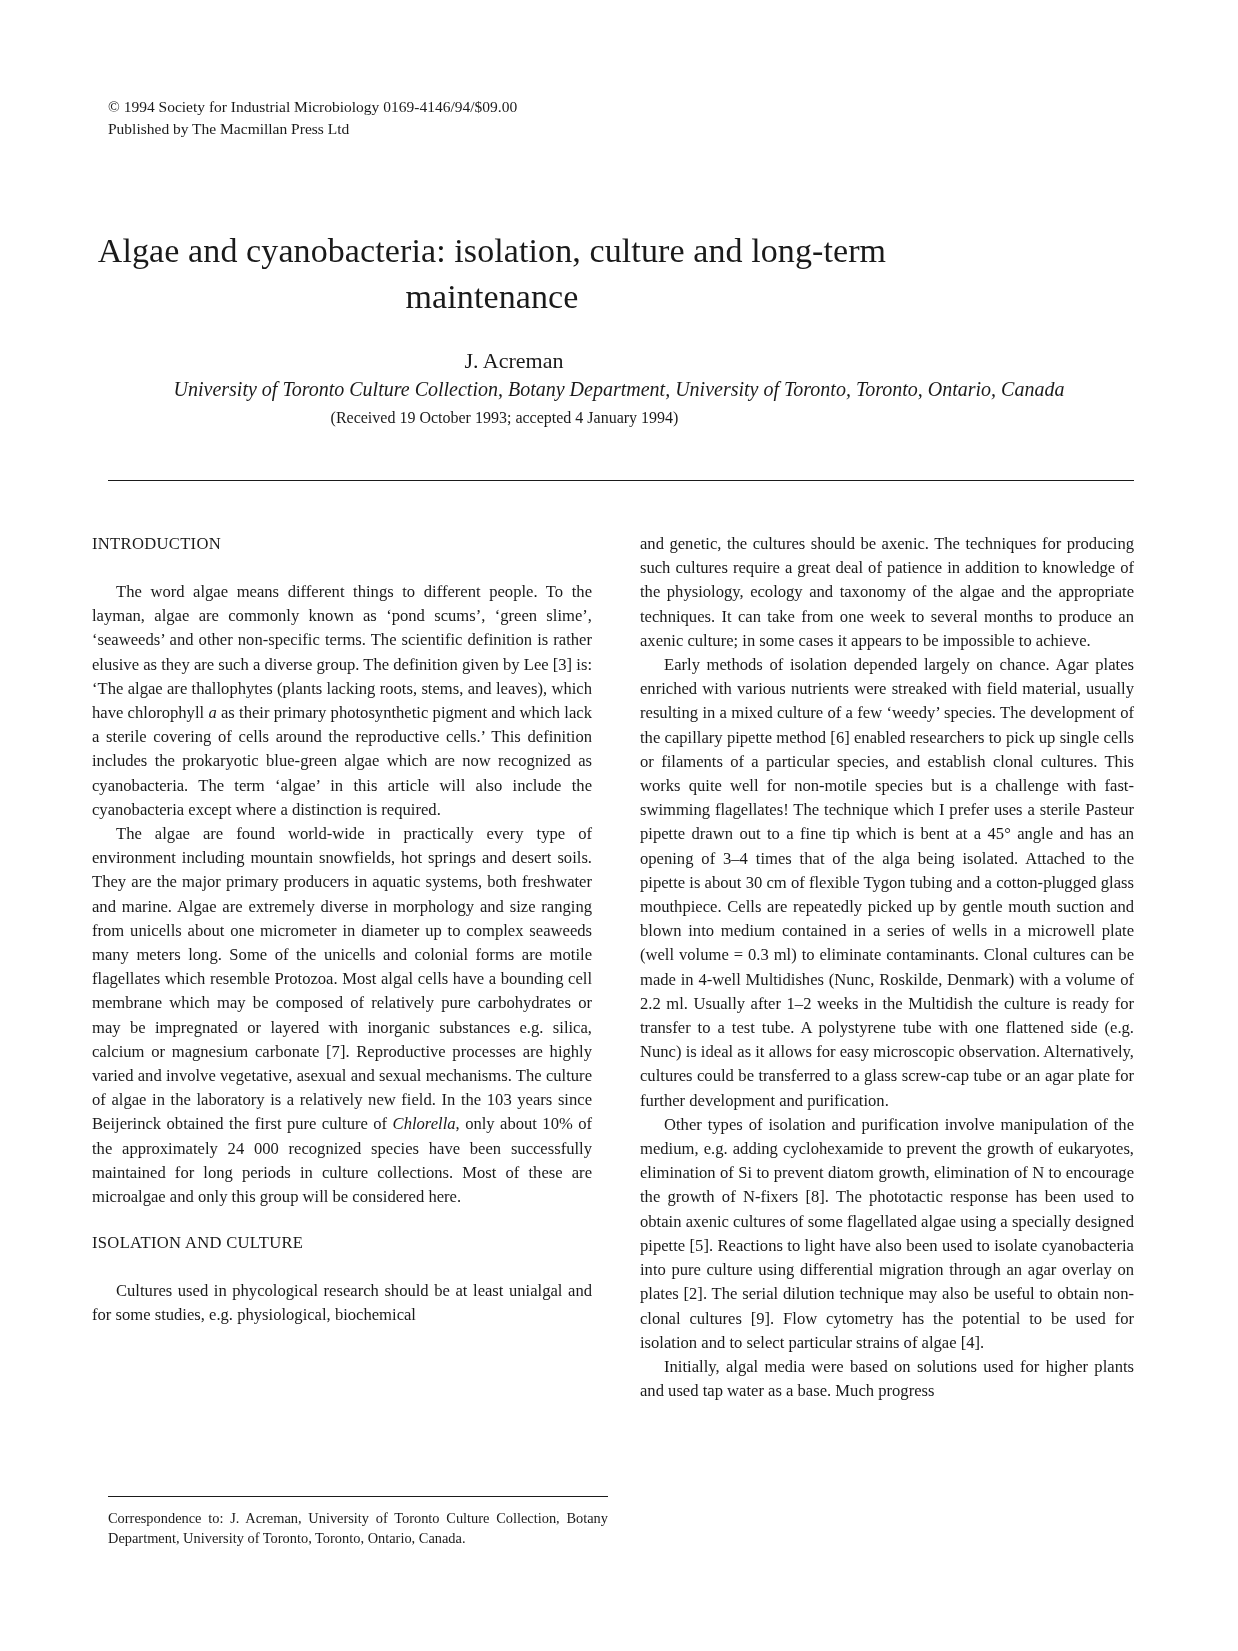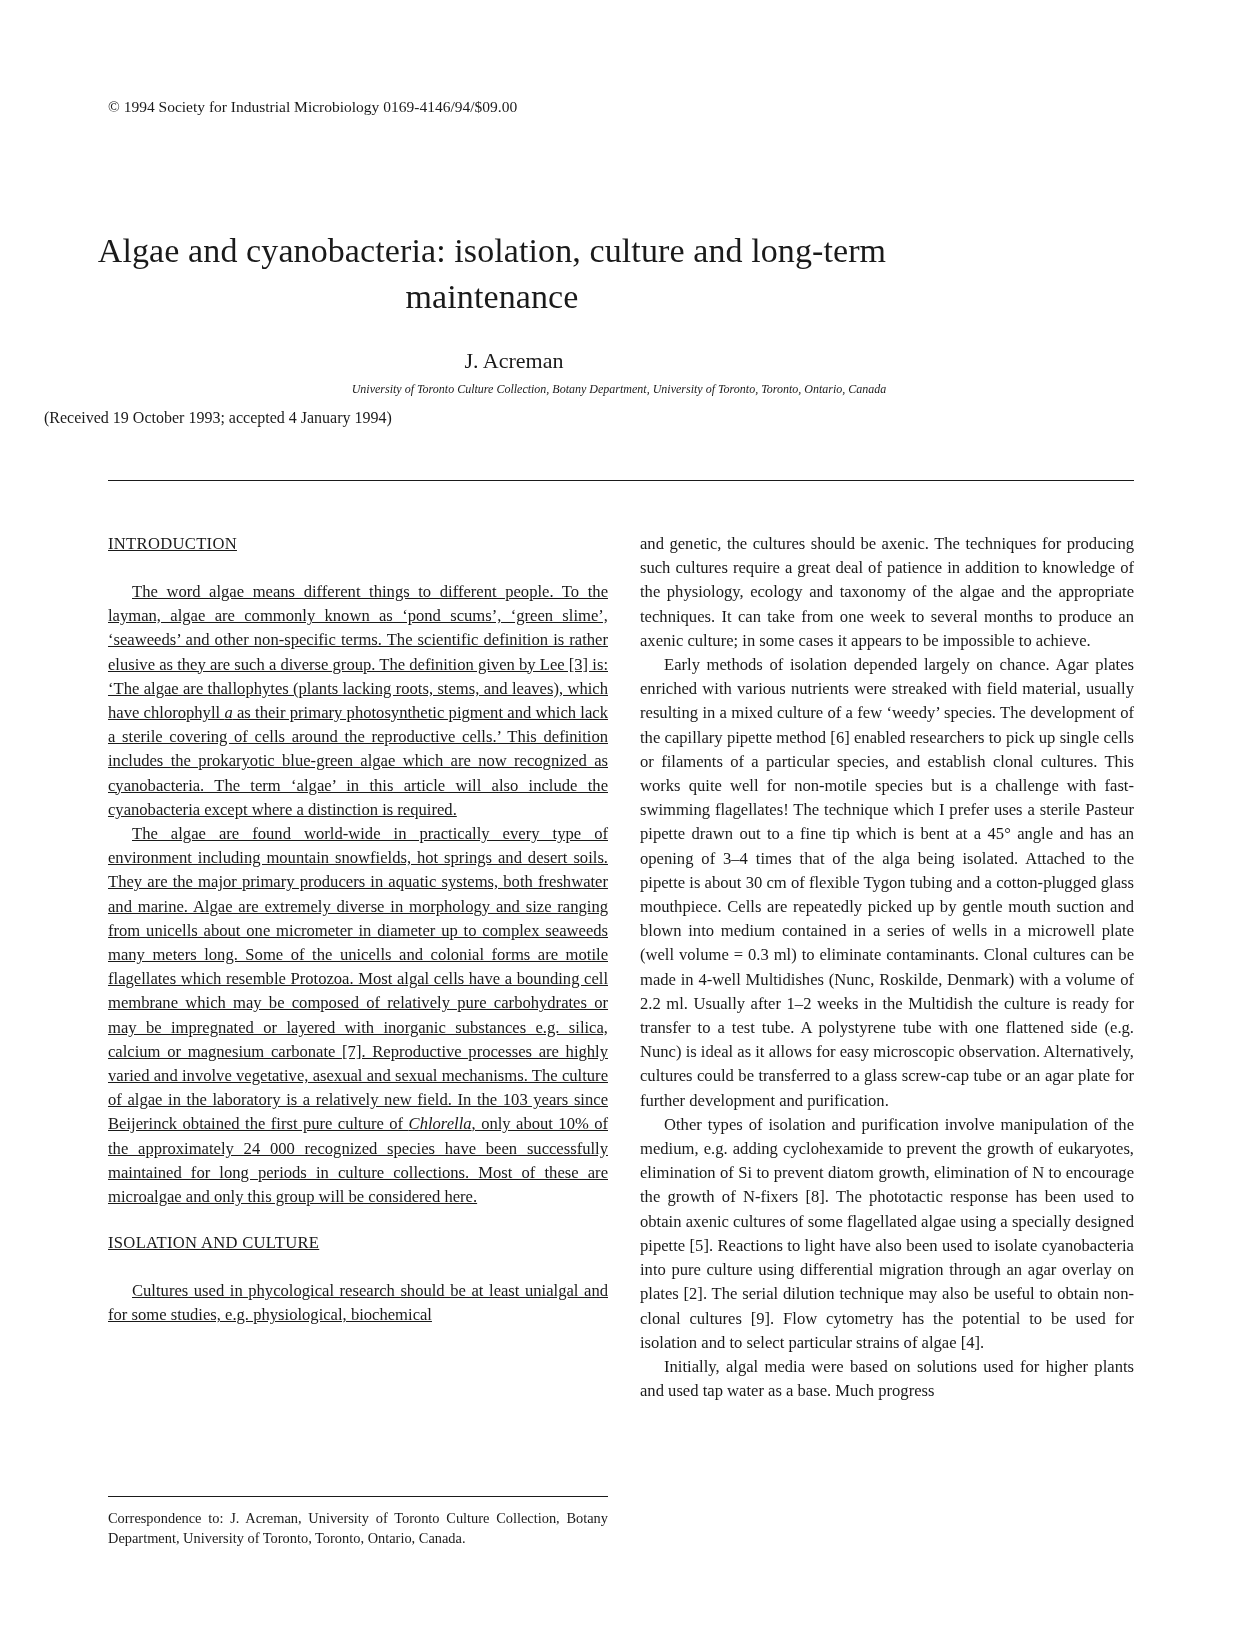--- a/index.html
+++ b/index.html
@@ -16,36 +16,36 @@
     position: absolute; left: 0; width: 984px; top: 228px;
     text-align: center; font-size: 34px; line-height: 46px; font-weight: normal;
     margin: 0; letter-spacing: 0.1px;
   }
   .author {
     position: absolute; left: 0; width: 1028px; top: 347px;
     text-align: center; font-size: 22px; line-height: 28px;
   }
   .affiliation {
     position: absolute; left: 0; width: 1238px; top: 378px;
-    text-align: center; font-size: 12px; line-height: 22px; font-style: italic;
+    text-align: center; font-size: 20px; line-height: 22px; font-style: italic;
   }
   .received {
     position: absolute; left: 0; width: 1009px; top: 407px;
-    font-size: 16px; line-height: 22px; padding-left: 44px;
+    text-align: center; font-size: 16px; line-height: 22px;
   }
   .rule-top {
     position: absolute; left: 108px; top: 480px; width: 1026px; height: 0;
     border-top: 1.5px solid #1a1a1a;
   }
   .col {
     position: absolute; top: 532px;
     font-size: 16.6px; line-height: 24.2px; text-align: justify;
     hyphens: manual;
   }
-  .col-left { left: 108px; width: 500px; text-decoration: underline; }
+  .col-left { left: 92px; width: 500px; }
   .col-right { left: 640px; width: 494px; top: 532px; }
   .section-heading {
     font-size: 16.6px; line-height: 24px; margin: 0; font-weight: normal;
     letter-spacing: 0.3px;
   }
   .col p { margin: 0; text-indent: 24px; }
   .col p.noindent { text-indent: 0; }
   .gap-after-heading { height: 24px; }
   .gap-before-heading { height: 22px; }
   .fn-rule {
@@ -56,20 +56,21 @@
     position: absolute; left: 108px; top: 1508px; width: 500px;
     font-size: 14.4px; line-height: 20px; text-align: justify;
   }
   em { font-style: italic; }
 </style>
 </head>
 <body>
 
 <div class="header-block">
   <div>© 1994 Society for Industrial Microbiology 0169-4146/94/$09.00</div>
+  <div>Published by The Macmillan Press Ltd</div>
 </div>
 
 <h1 class="title">
   <span>Algae and cyanobacteria: isolation, culture and long-term</span><br>
   <span>maintenance</span>
 </h1>
 
 <div class="author">J. Acreman</div>
 <div class="affiliation">University of Toronto Culture Collection, Botany Department, University of Toronto, Toronto, Ontario, Canada</div>
 <div class="received">(Received 19 October 1993; accepted 4 January 1994)</div>

